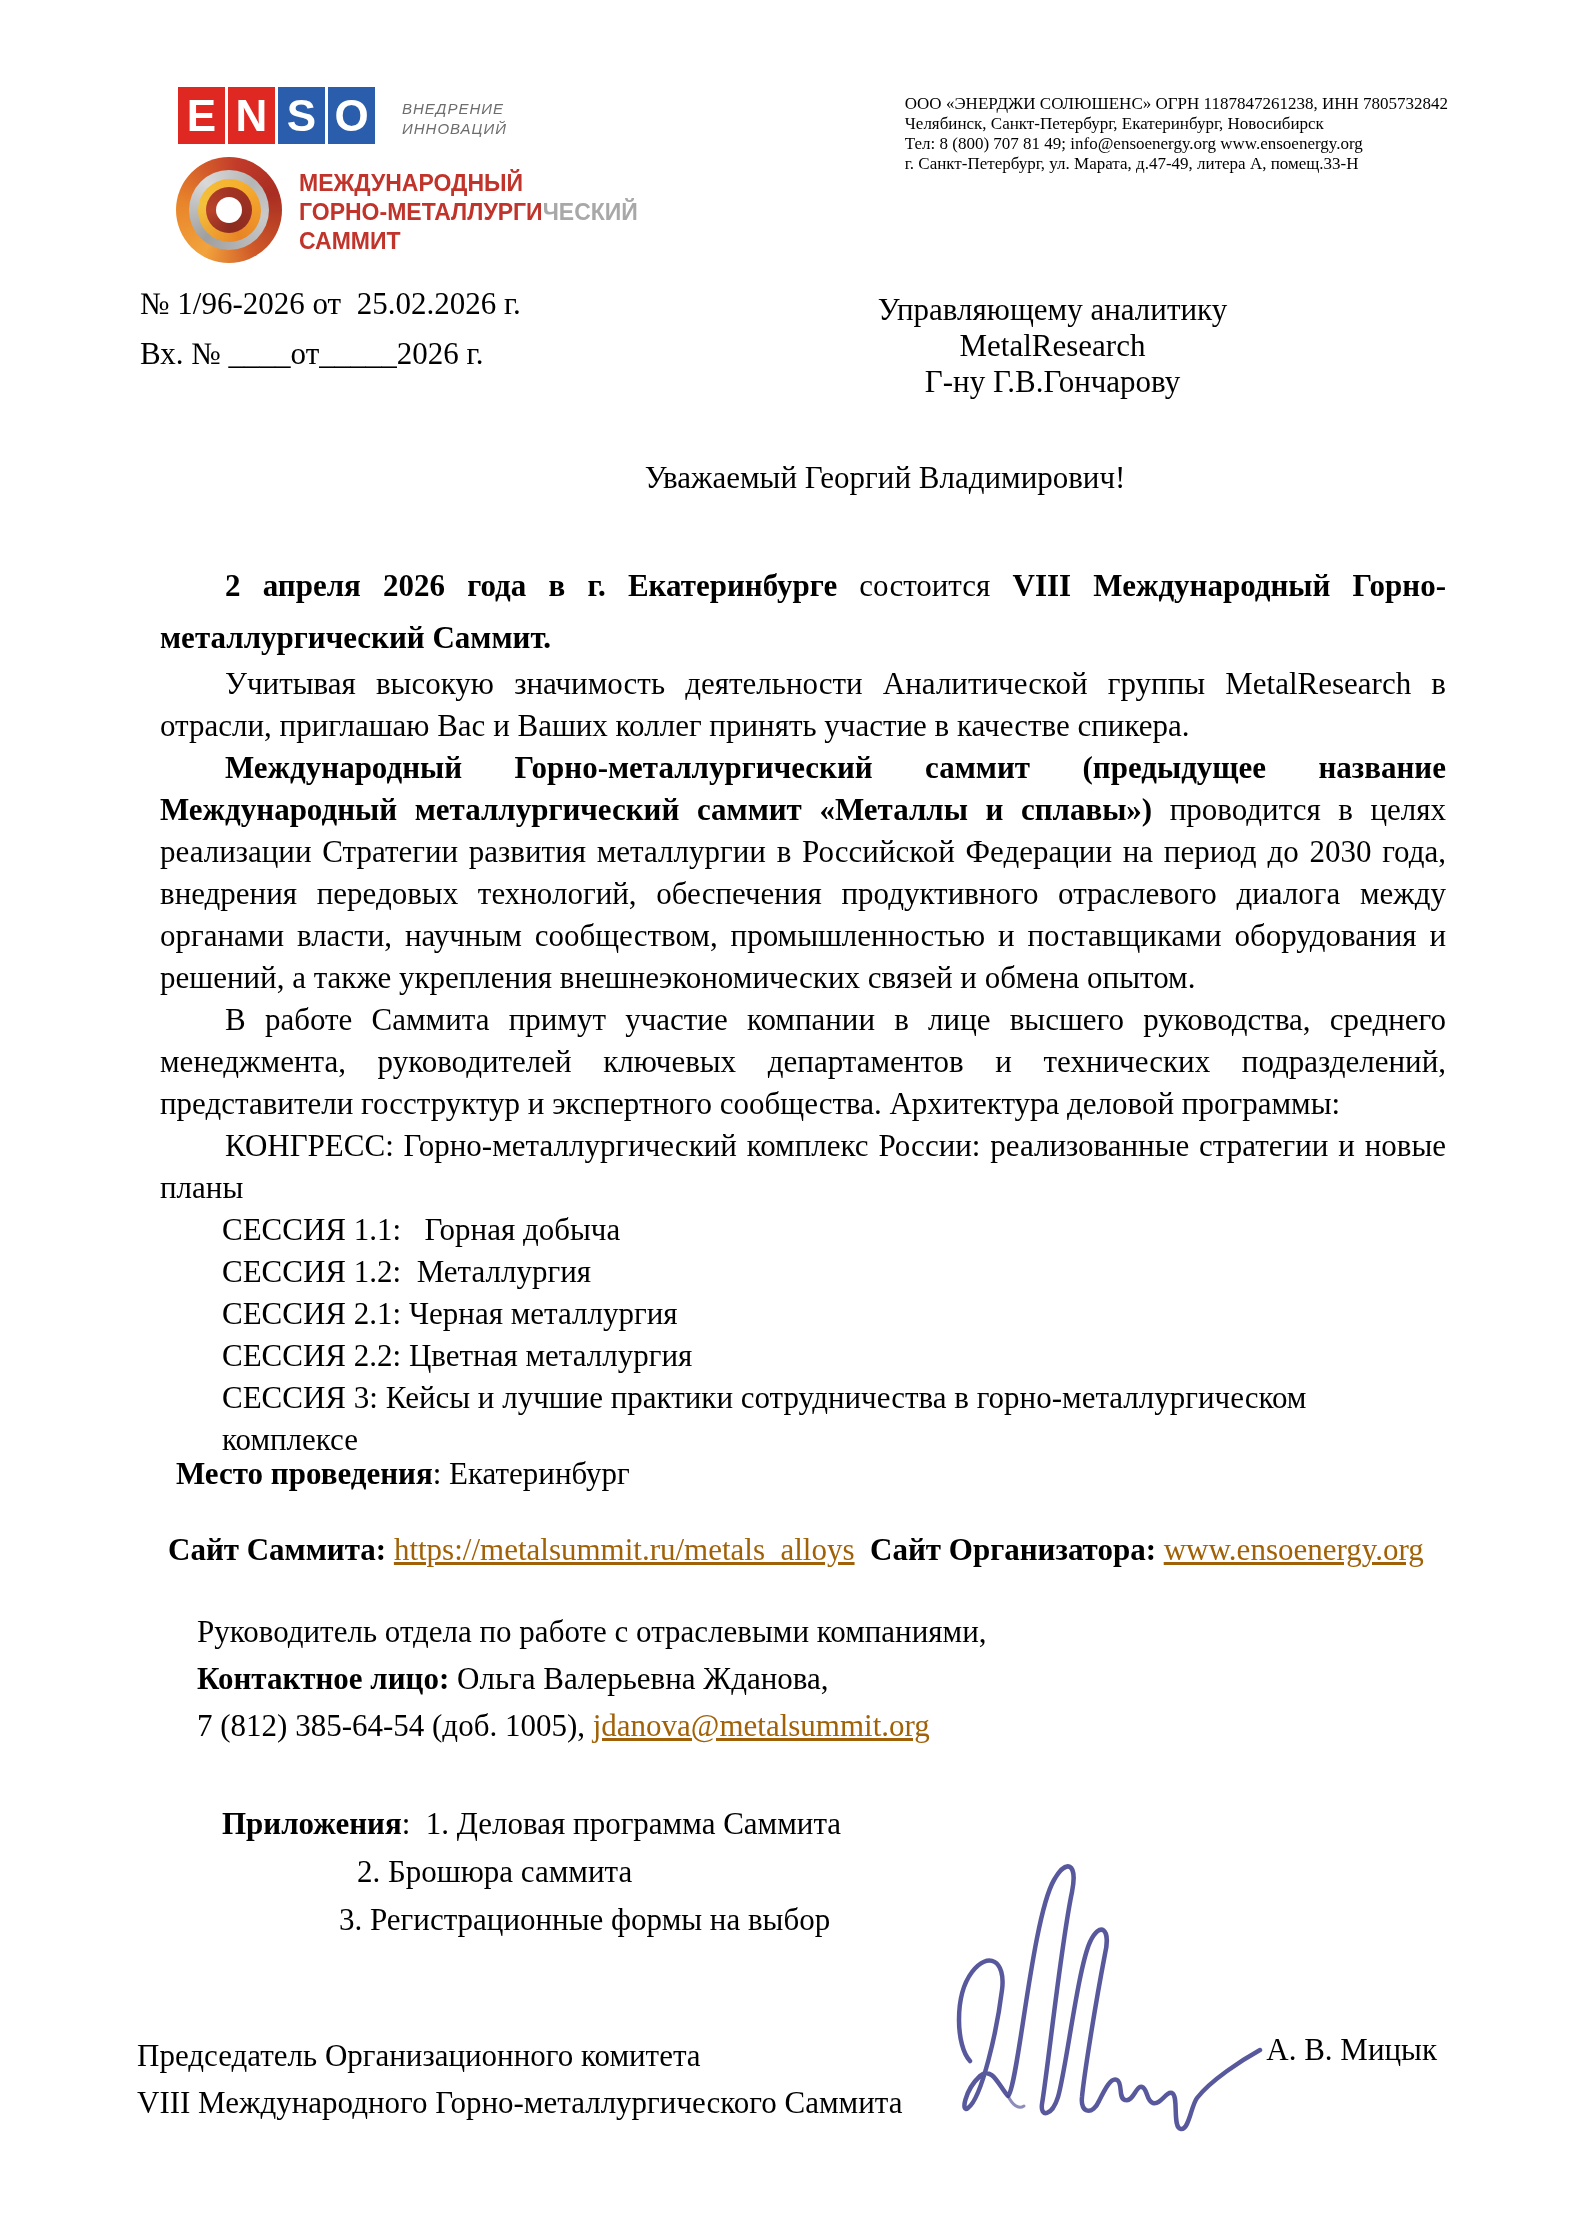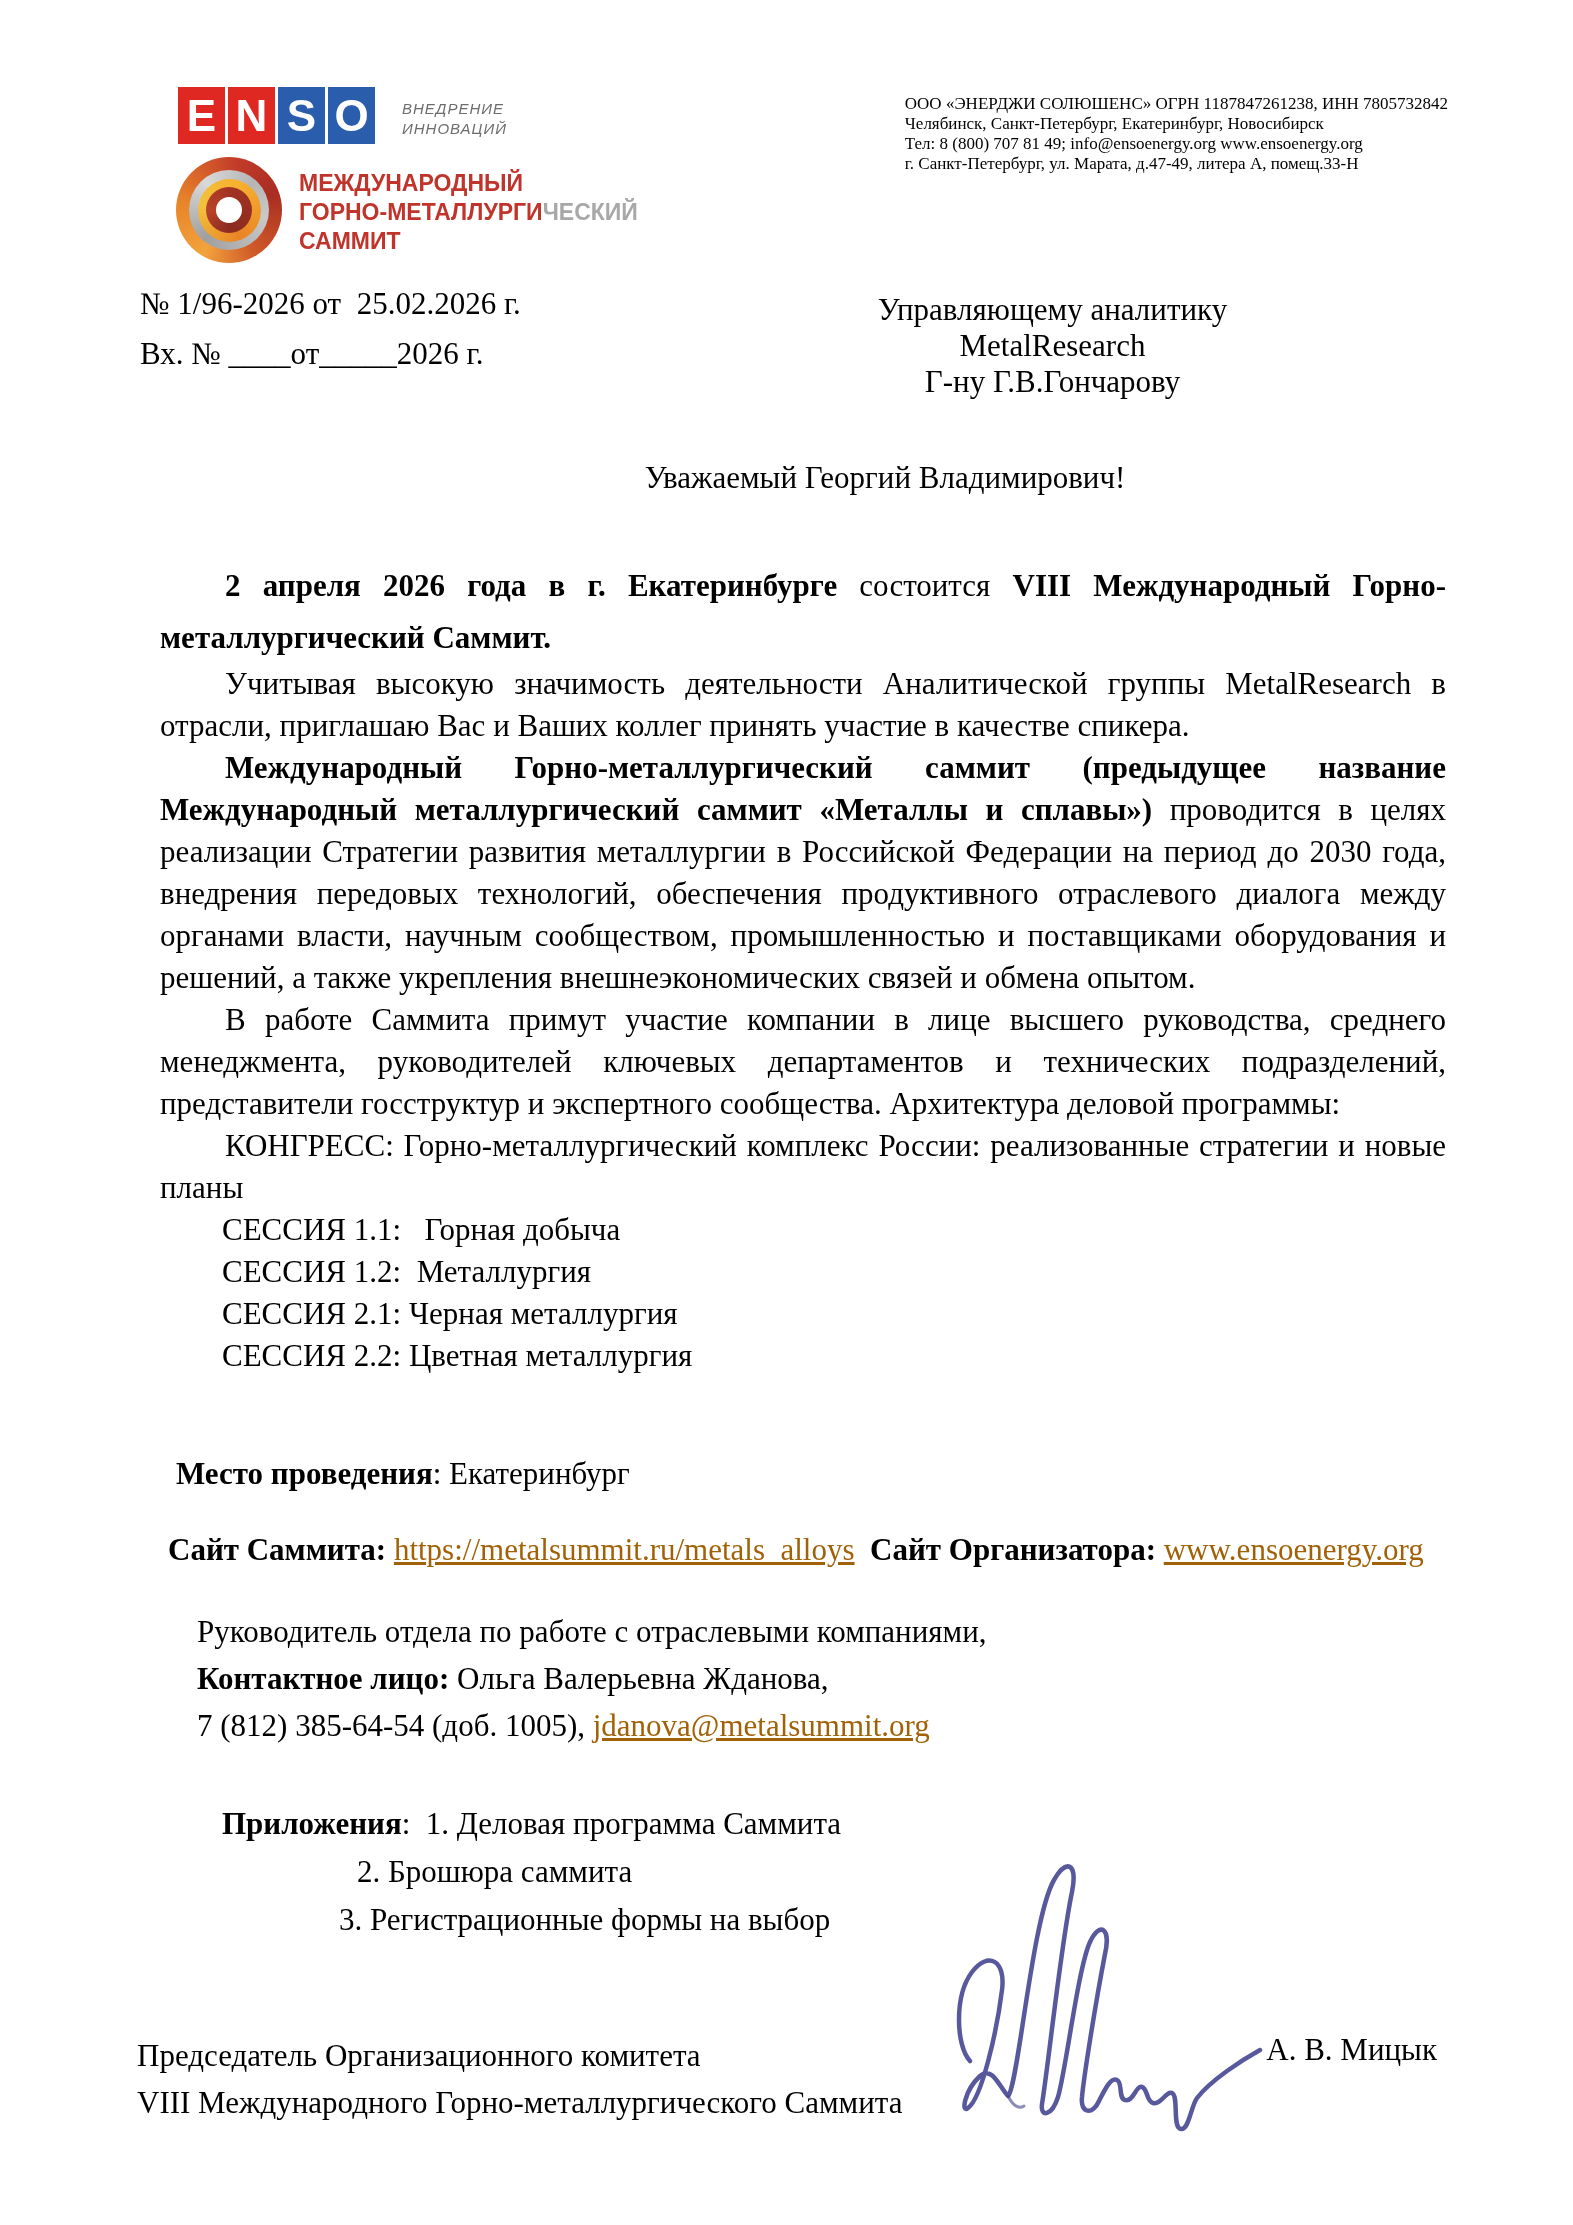--- a/index.html
+++ b/index.html
@@ -120,20 +120,21 @@
   <p class="para p3 indent"><b>Международный Горно-металлургический саммит (предыдущее название Международный металлургический саммит «Металлы и сплавы»)</b><span> проводится в целях реализации Стратегии развития металлургии в Российской Федерации на период до 2030 года, внедрения передовых технологий, обеспечения продуктивного отраслевого диалога между органами власти, научным сообществом, промышленностью и поставщиками оборудования и решений, а также укрепления внешнеэкономических связей и обмена опытом.</span></p>
 
   <p class="para p4 indent">В работе Саммита примут участие компании в лице высшего руководства, среднего менеджмента, руководителей ключевых департаментов и технических подразделений, представители госструктур и экспертного сообщества. Архитектура деловой программы:</p>
 
   <p class="para congress indent">КОНГРЕСС: Горно-металлургический комплекс России: реализованные стратегии и новые планы</p>
 
   <p class="session s11">СЕССИЯ 1.1:   Горная добыча</p>
   <p class="session s12">СЕССИЯ 1.2:  Металлургия</p>
   <p class="session s21">СЕССИЯ 2.1: Черная металлургия</p>
   <p class="session s22">СЕССИЯ 2.2: Цветная металлургия</p>
+  <p class="session s3">СЕССИЯ 3: Кейсы и лучшие практики сотрудничества в горно-металлургическом комплексе</p>
 
   <div class="venue"><b>Место проведения</b><span>: Екатеринбург</span></div>
 
   <div class="sites"><b>Сайт Саммита: </b><a class="link">https://metalsummit.ru/metals_alloys</a><span>  </span><b>Сайт Организатора: </b><a class="link">www.ensoenergy.org</a></div>
 
   <div class="contact">
     <div>Руководитель отдела по работе с отраслевыми компаниями,</div>
     <div><b>Контактное лицо:</b><span> Ольга Валерьевна Жданова,</span></div>
     <div><span>7 (812) 385-64-54 (доб. 1005), </span><a class="link">jdanova@metalsummit.org</a></div>
   </div>

